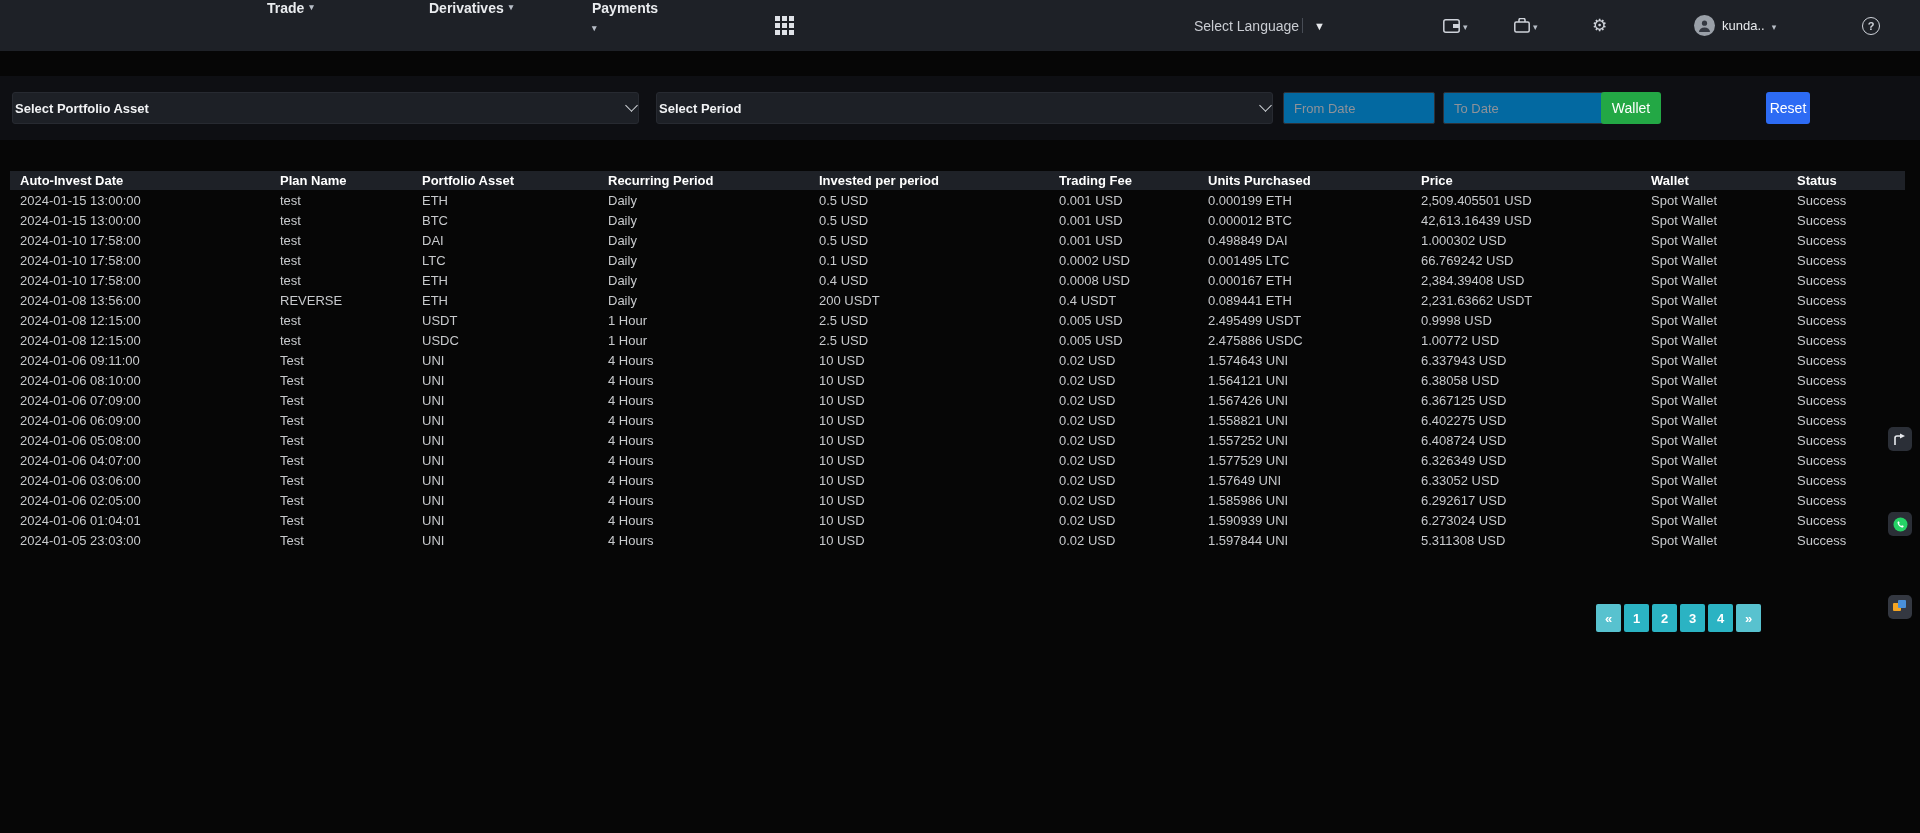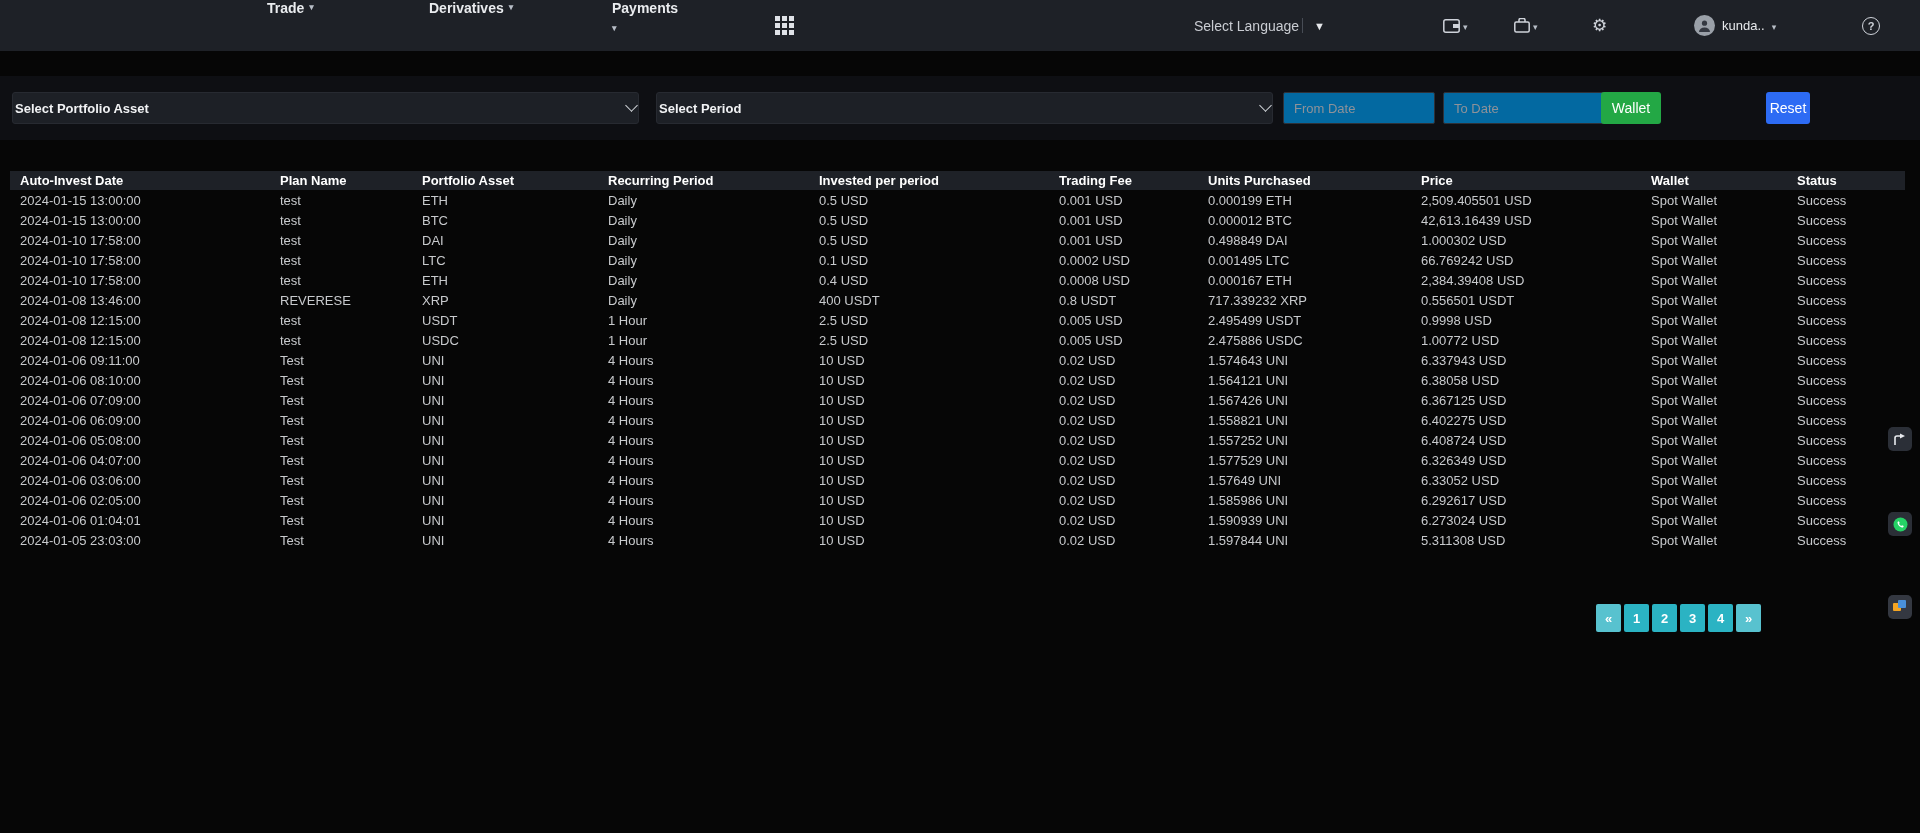--- a/index.html
+++ b/index.html
@@ -16,21 +16,21 @@
     position: absolute; top: 0; left: 0; width: 1920px; height: 51px;
     background: #1e2127;
   }
   .nav-item {
     position: absolute; top: 0; height: 51px;
     display: flex; gap: 5px;
     font-size: 14px; font-weight: 600; color: #eaecef; cursor: pointer;
   }
   .nav-item.pos-0 { left: 267px; }
   .nav-item.pos-1 { left: 429px; }
-  .nav-item.pos-2 { left: 612px; flex-direction: column; }
+  .nav-item.pos-2 { left: 592px; flex-direction: column; }
   .caret { font-size: 9px; color: #b7bdc6; padding-top: 2px; }
   .grid-btn {
     position: absolute; left: 772px; top: 14px; width: 24px; height: 24px;
     background: none; border: none; cursor: pointer; padding: 2px;
   }
   .lang-label {
     position: absolute; left: 1194px; top: 0; height: 51px;
     display: flex; align-items: center;
     font-size: 14px; color: #c9ccd2; cursor: pointer;
   }
@@ -308,28 +308,28 @@
           <td>ETH</td>
           <td>Daily</td>
           <td>0.4 USD</td>
           <td>0.0008 USD</td>
           <td>0.000167 ETH</td>
           <td>2,384.39408 USD</td>
           <td>Spot Wallet</td>
           <td>Success</td>
         </tr>
         <tr>
-          <td>2024-01-08 13:46:00</td>
-          <td>REVERESE</td>
-          <td>XRP</td>
+          <td>2024-01-08 13:56:00</td>
+          <td>REVERSE</td>
+          <td>ETH</td>
           <td>Daily</td>
-          <td>400 USDT</td>
-          <td>0.8 USDT</td>
-          <td>717.339232 XRP</td>
-          <td>0.556501 USDT</td>
+          <td>200 USDT</td>
+          <td>0.4 USDT</td>
+          <td>0.089441 ETH</td>
+          <td>2,231.63662 USDT</td>
           <td>Spot Wallet</td>
           <td>Success</td>
         </tr>
         <tr>
           <td>2024-01-08 12:15:00</td>
           <td>test</td>
           <td>USDT</td>
           <td>1 Hour</td>
           <td>2.5 USD</td>
           <td>0.005 USD</td>

